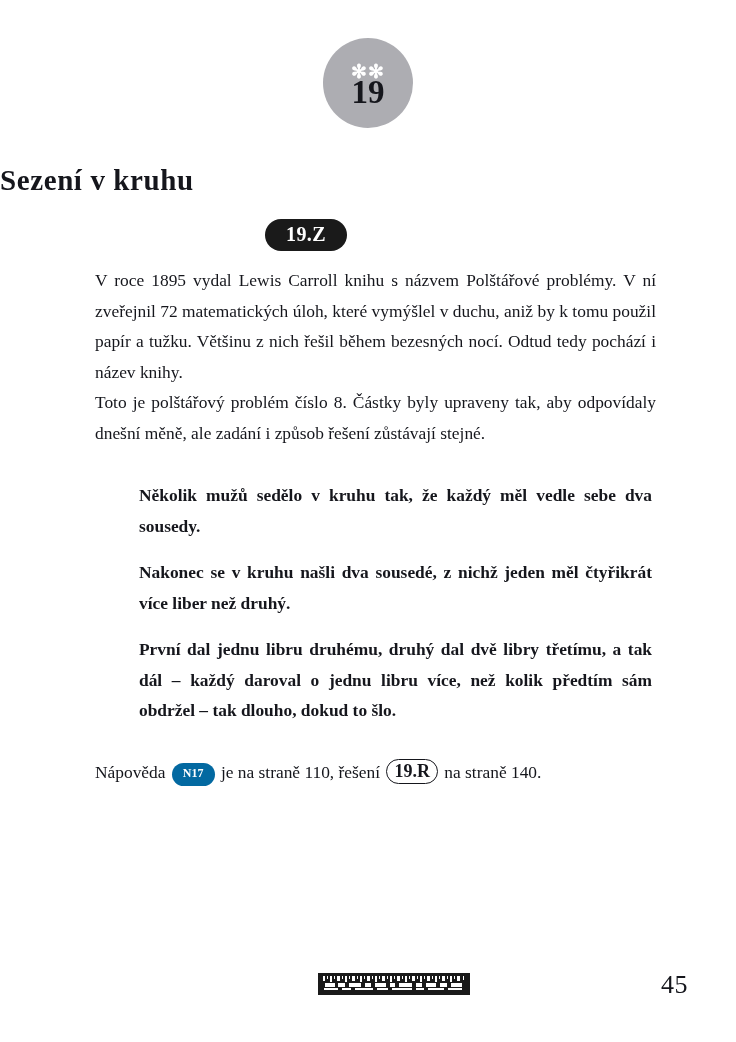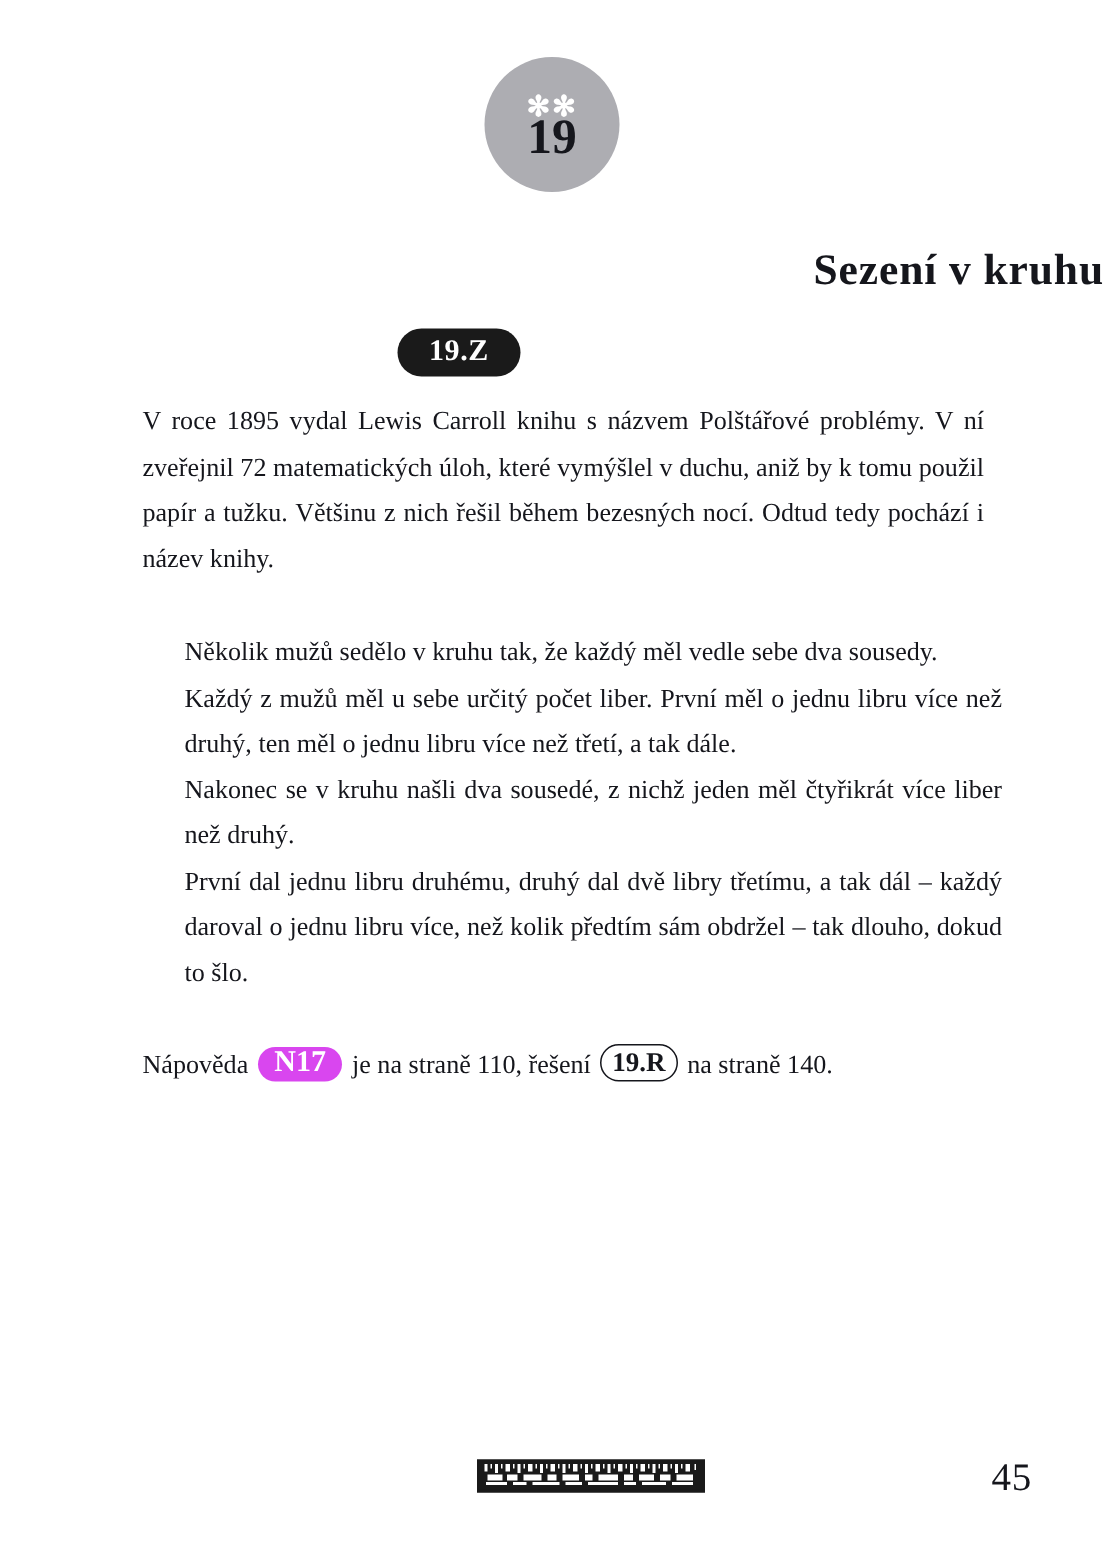--- a/index.html
+++ b/index.html
@@ -63,21 +63,21 @@
     margin-top: 0px;
     margin-bottom: 6px;
   }
 
   
   .chapter-title {
     position: absolute;
     top: 145px;
     left: 0;
     width: 736px;
-    text-align: right;
+    text-align: left;
     font-size: 29px;
     font-weight: 700;
     letter-spacing: 0.6px;
     color: #15161c;
   }
 
   
   .task-pill-wrap {
     position: absolute;
     top: 219px;
@@ -115,40 +115,41 @@
   p.intro-a { margin-bottom: 0; }
   p.intro-b { margin-bottom: 0; }
   .book-title { }
 
   .quote-block {
     margin-top: 32px;
     margin-left: 28px;
     width: 545px;
   }
   .quote-block p {
-    margin: 0;
+    margin: 16px;
     text-align: justify;
+    font-weight: bold;
   }
 
   .question {
     margin-top: 31px;
   }
   .hint-line {
     margin-top: 31px;
     text-align: left;
   }
 
   
   .badge-solid {
     display: inline-block;
-    background: #d946ef;
+    background: #0369a1;
     color: #ffffff;
     border-radius: 12px;
     padding: 0px 11px 2px 11px;
-    font-size: 20px;
+    font-size: 12px;
     font-weight: 700;
     line-height: 21px;
     vertical-align: 1px;
     margin: 0 2px;
   }
   .badge-outline {
     display: inline-block;
     border: 1.6px solid #15161c;
     color: #15161c;
     background: transparent;
@@ -199,24 +200,24 @@
   <h1 class="chapter-title">Sezení v kruhu</h1>
 
   <div class="task-pill-wrap">
     <span class="task-pill">19.Z</span>
   </div>
 
   <div class="content">
 
     <p class="intro-a"><span>V roce 1895 vydal Lewis Carroll knihu s názvem </span><span class="book-title">Polštářové problémy</span><span>. V ní zveřejnil 72 matematických úloh, které vymýšlel v duchu, aniž by k tomu použil papír a tužku. Většinu z nich řešil během bezesných nocí. Odtud tedy pochází i název knihy.</span></p>
 
+    <p class="intro-b">Toto je polštářový problém číslo 8. Částky byly upraveny tak, aby odpovídaly dnešní měně, ale zadání i způsob řešení zůstávají stejné.</p>
 
     <div class="quote-block">
       <p>Několik mužů sedělo v kruhu tak, že každý měl vedle sebe dva sousedy.</p>
-      <p>Každý z mužů měl u sebe určitý počet liber. První měl o jednu libru více než druhý, ten měl o jednu libru více než třetí, a tak dále.</p>
       <p>Nakonec se v kruhu našli dva sousedé, z nichž jeden měl čtyřikrát více liber než druhý.</p>
       <p>První dal jednu libru druhému, druhý dal dvě libry třetímu, a tak dál – každý daroval o jednu libru více, než kolik předtím sám obdržel – tak dlouho, dokud to šlo.</p>
     </div>
 
 
     <p class="hint-line"><span>Nápověda</span>&nbsp;<span class="badge-solid">N17</span>&nbsp;<span>je na straně 110, řešení</span>&nbsp;<span class="badge-outline">19.R</span>&nbsp;<span>na straně 140.</span></p>
 
   </div>
 
   <div class="footer-ornament">

